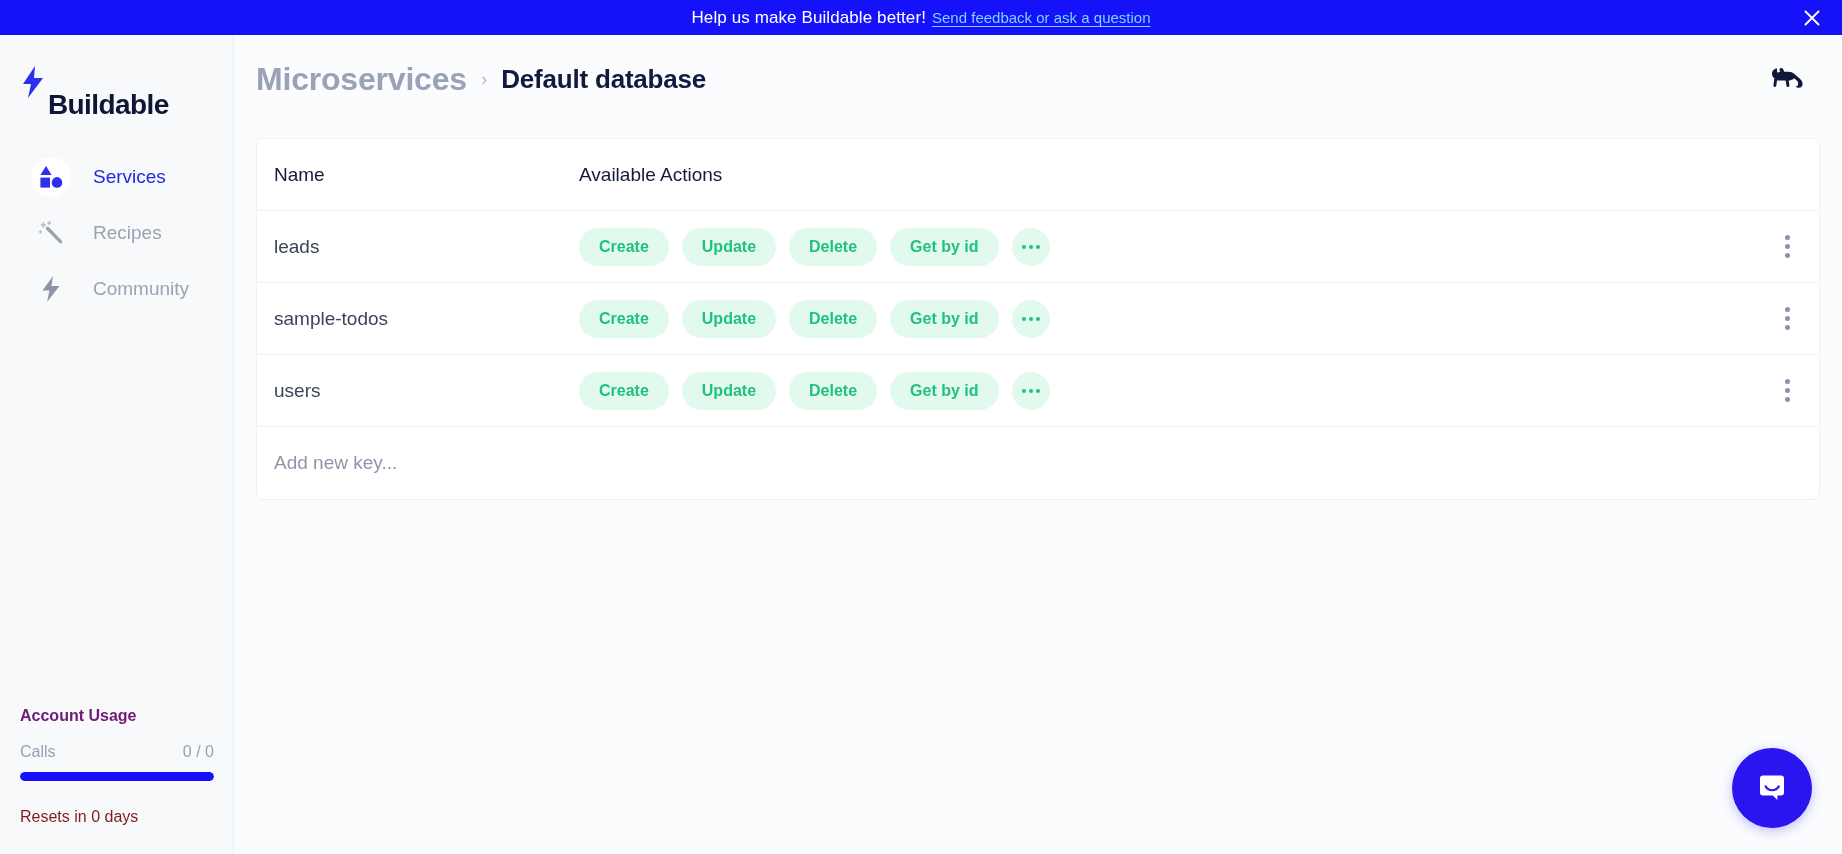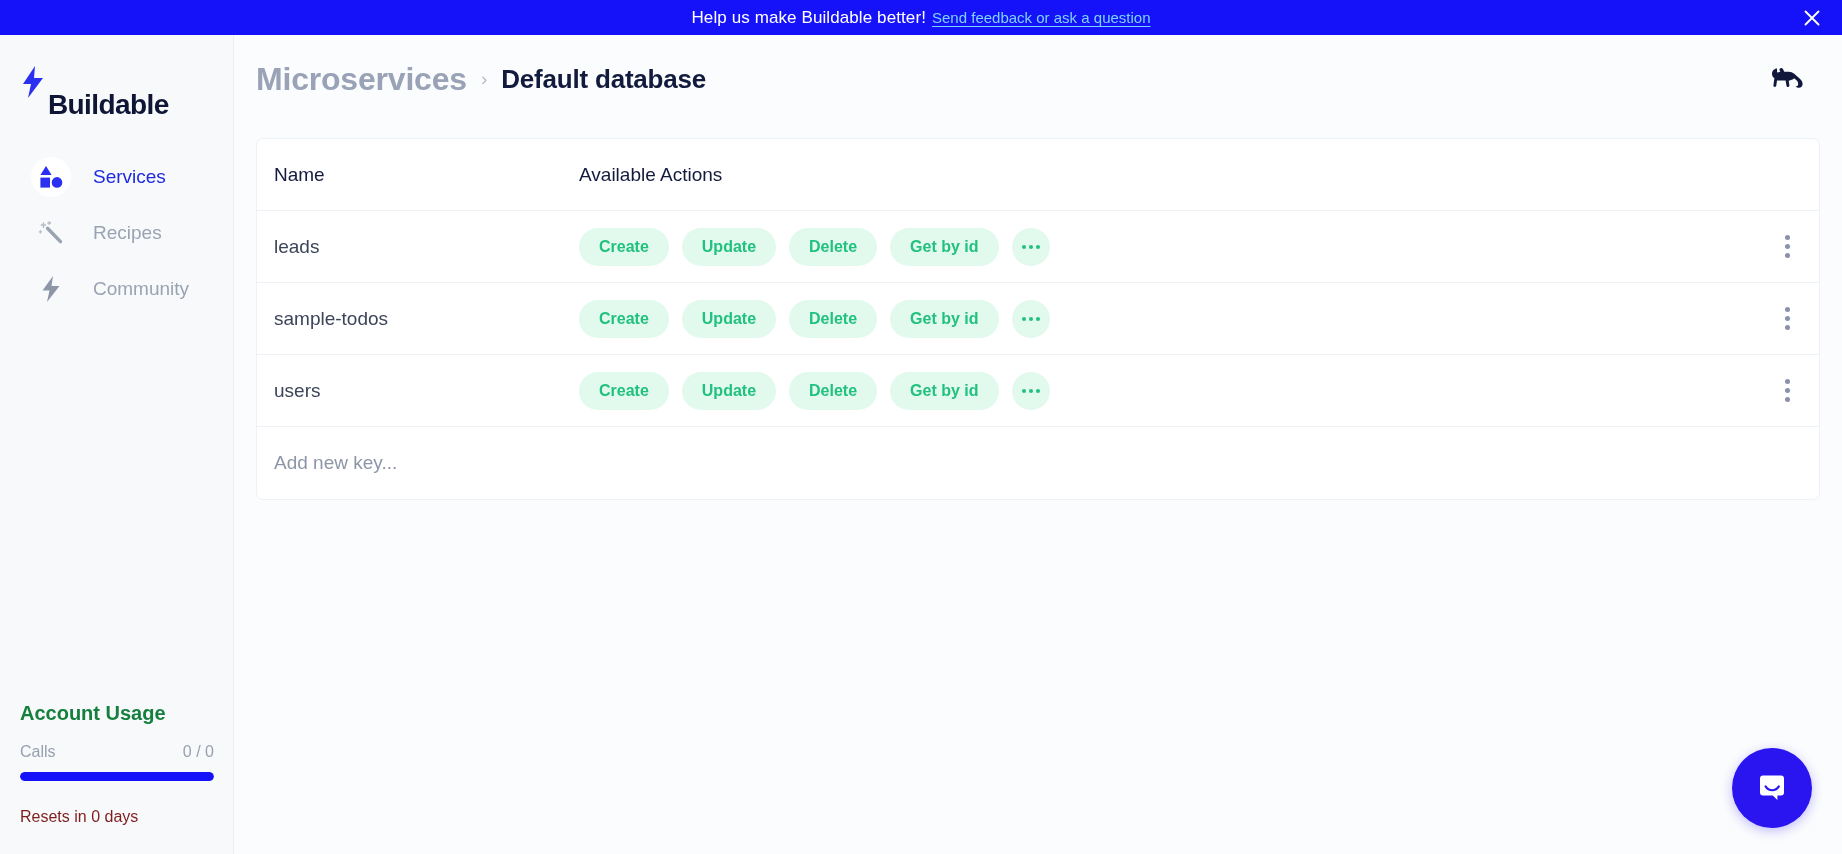--- a/index.html
+++ b/index.html
@@ -105,23 +105,23 @@
   .nav-item.active .nav-label { color: #1f2ae0; }
 
   
   #account-usage {
     position: absolute;
     left: 20px;
     bottom: 28px;
     width: 194px;
   }
   #account-usage .au-title {
-    font-size: 20px;
+    font-size: 16px;
     font-weight: bold;
-    color: #15803d;
+    color: #701a75;
     margin-bottom: 18px;
   }
   #account-usage .au-row {
     display: flex;
     justify-content: space-between;
     align-items: flex-start;
     font-size: 16px;
     color: #98a1b0;
     margin-bottom: 11px;
   }

